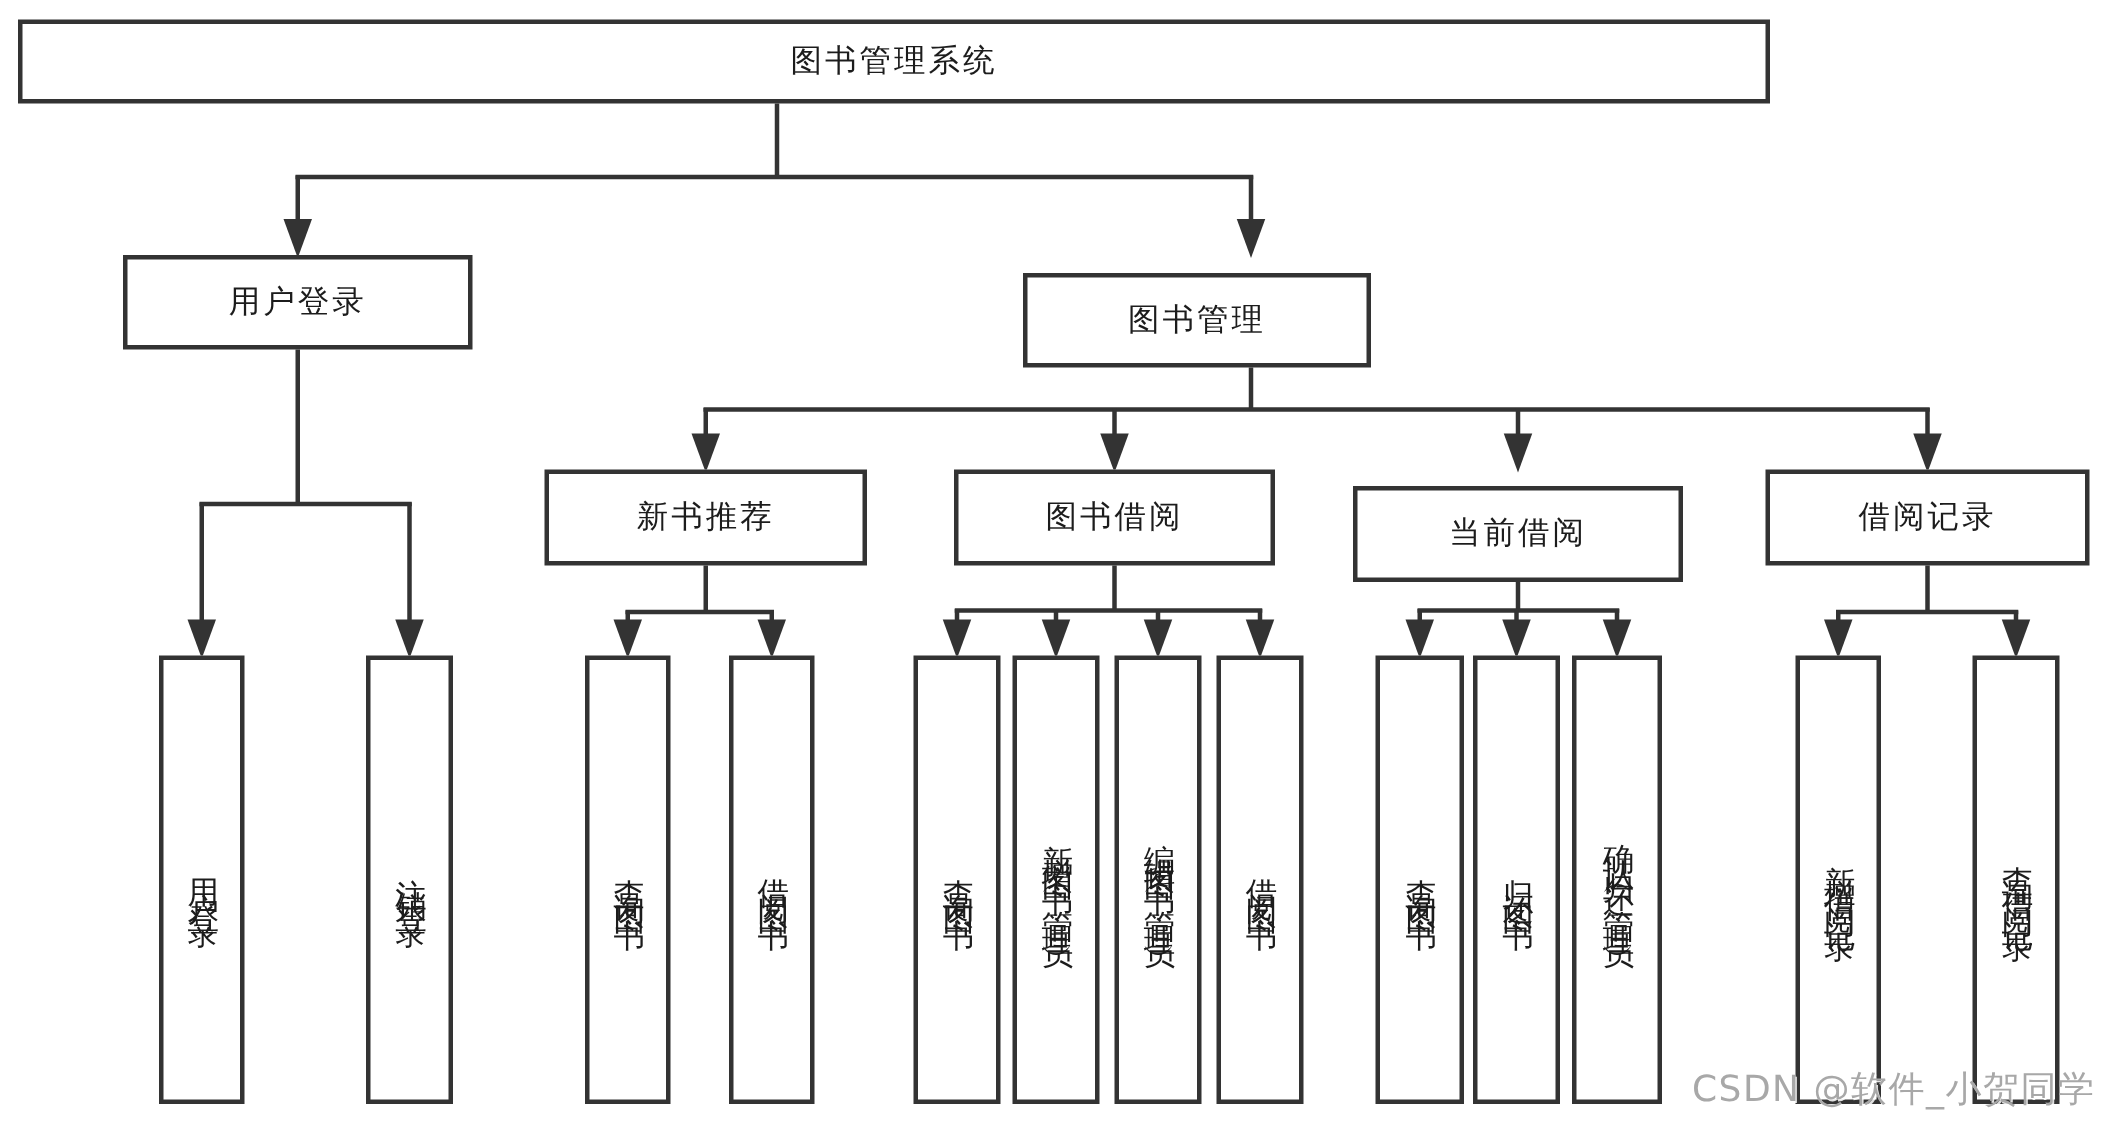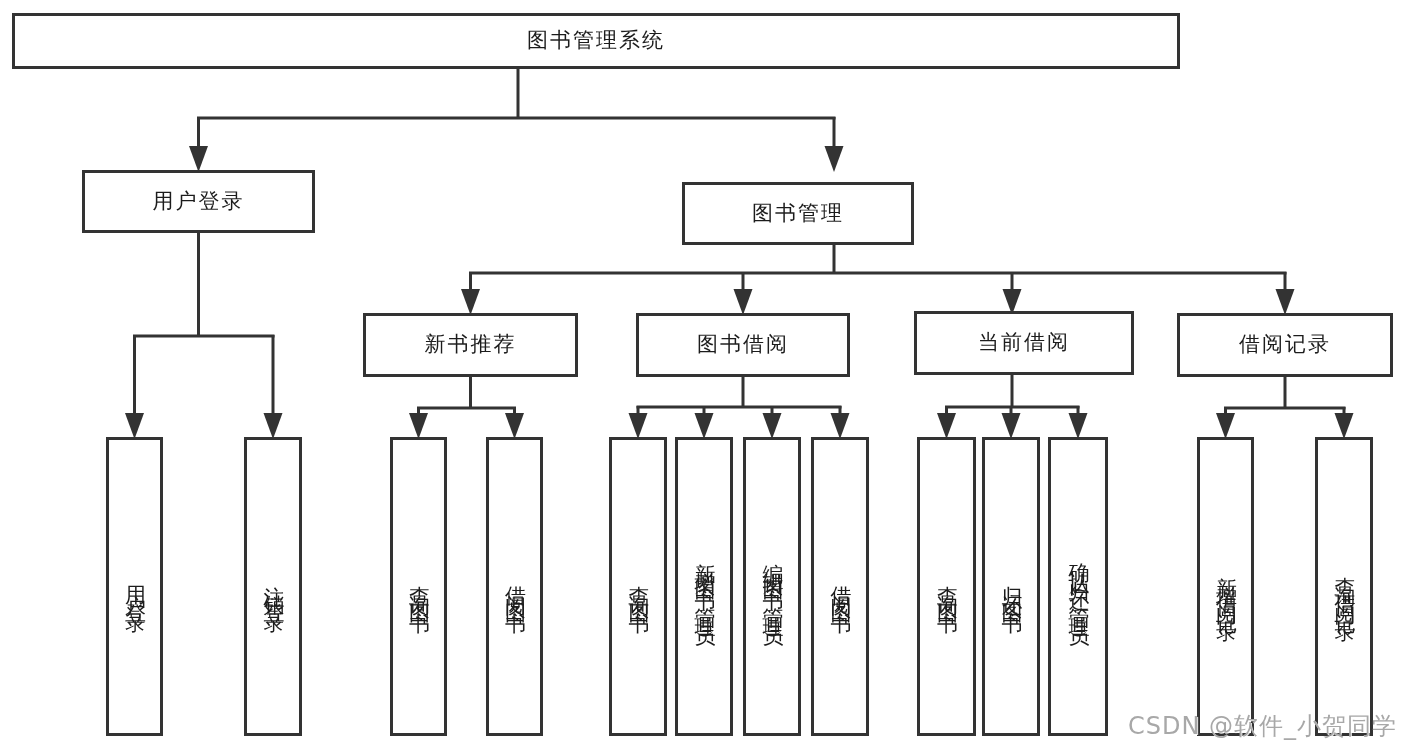--- a/index.html
+++ b/index.html
@@ -125,21 +125,21 @@
     </div>
     <div class="node" style="left: 682px; top: 170px; width: 232px; height: 63px; margin-top: 12px;">
       <span class="lbl">图书管理</span>
     </div>
     <div class="node" style="left: 363px; top: 313px; width: 215px; height: 64px;">
       <span class="lbl">新书推荐</span>
     </div>
     <div class="node" style="left: 636px; top: 313px; width: 214px; height: 64px;">
       <span class="lbl">图书借阅</span>
     </div>
-    <div class="node" style="left: 902px; top: 311px; width: 220px; height: 64px; margin-left: 12px;">
+    <div class="node" style="left: 902px; top: 324px; width: 220px; height: 64px;">
       <span class="lbl">当前借阅</span>
     </div>
     <div class="node" style="left: 1177px; top: 313px; width: 216px; height: 64px;">
       <span class="lbl">借阅记录</span>
     </div>
     <div class="node v" style="left: 106px; top: 437px; width: 57px; height: 299px;">
       <span class="lbl">用户登录</span>
     </div>
     <div class="node v" style="left: 244px; top: 437px; width: 58px; height: 299px;">
       <span class="lbl">注销登录</span>

